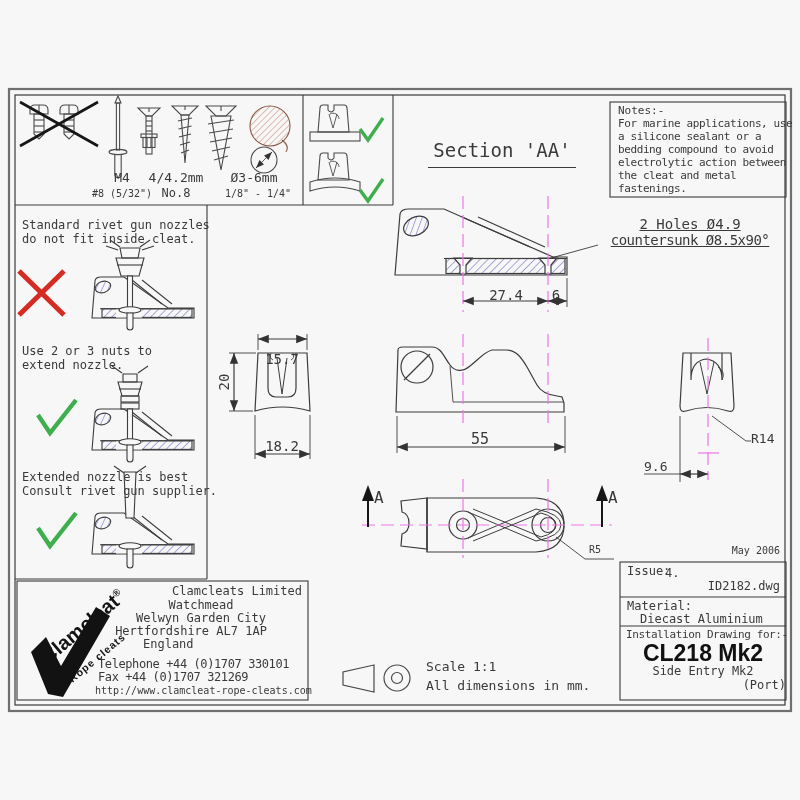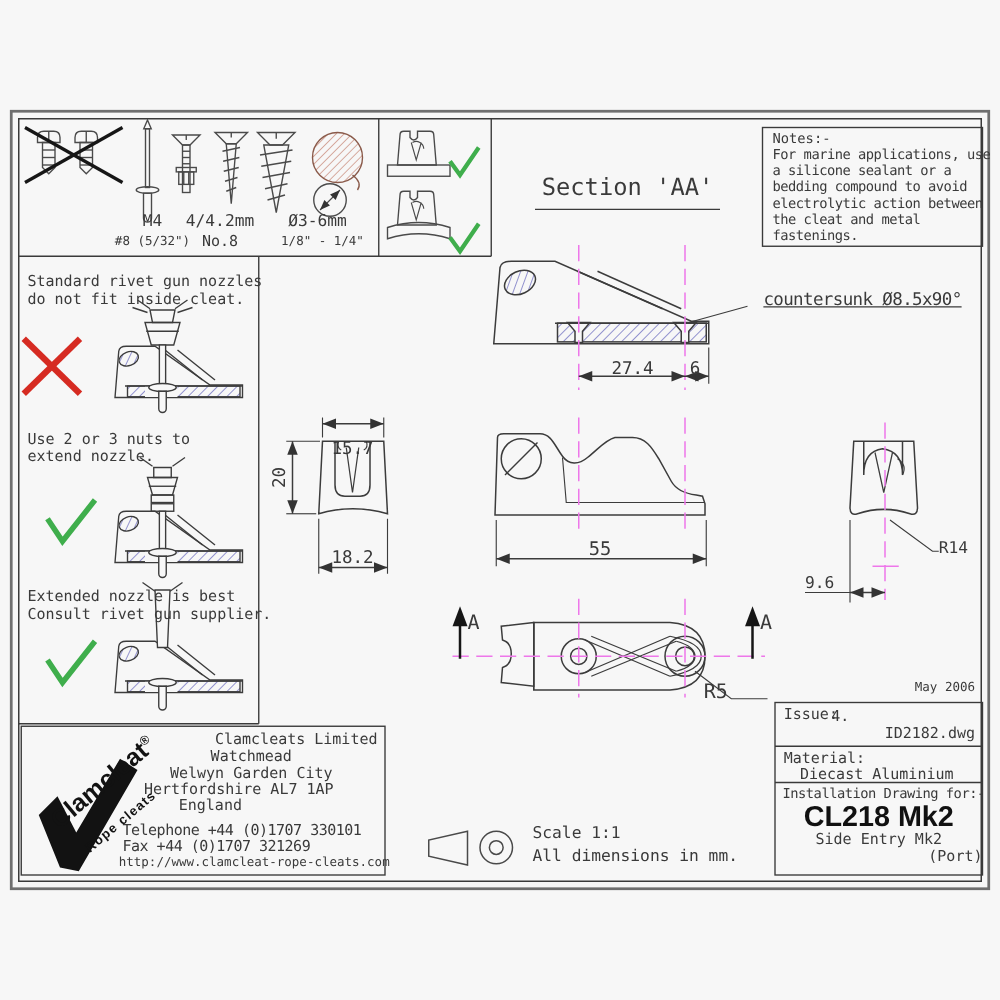--- a/index.html
+++ b/index.html
@@ -333,31 +333,32 @@
 
 <div class="t" style="left:22px;top:485px;font-size:12px;">Consult rivet gun supplier.</div>
 <div class="t" style="left:618px;top:105px;font-size:11px;">Notes:-</div>
 <div class="t" style="left:618px;top:118px;font-size:11px;letter-spacing:-0.4px;">For marine applications, use</div>
 <div class="t" style="left:618px;top:131px;font-size:11px;letter-spacing:-0.4px;">a silicone sealant or a</div>
 <div class="t" style="left:618px;top:144px;font-size:11px;letter-spacing:-0.4px;">bedding compound to avoid</div>
 <div class="t" style="left:618px;top:157px;font-size:11px;letter-spacing:-0.4px;">electrolytic action between</div>
 <div class="t" style="left:618px;top:170px;font-size:11px;letter-spacing:-0.4px;">the cleat and metal</div>
 <div class="t" style="left:618px;top:183px;font-size:11px;letter-spacing:-0.4px;">fastenings.</div>
 
+<div class="t c u" style="left:600px;top:216px;width:180px;font-size:14px;">2 Holes Ø4.9</div>
 <div class="t c u" style="left:594px;top:232px;width:192px;font-size:14px;letter-spacing:-0.5px;">countersunk Ø8.5x90°</div>
 
 <div class="t c" style="left:478px;top:287px;width:56px;font-size:14px;">27.4</div>
 <div class="t c" style="left:546px;top:287px;width:20px;font-size:14px;">6</div>
 <div class="t c" style="left:260px;top:323px;width:44px;font-size:14px;margin-top:28px;">15.7</div>
 <div class="t c" style="left:209px;top:374px;width:30px;font-size:14px;transform:rotate(-90deg);">20</div>
 <div class="t c" style="left:260px;top:438px;width:44px;font-size:14px;">18.2</div>
 <div class="t c" style="left:458px;top:431px;width:44px;font-size:15px;">55</div>
 <div class="t" style="left:751px;top:432px;font-size:13px;">R14</div>
 <div class="t" style="left:644px;top:460px;font-size:13px;">9.6</div>
-<div class="t" style="left:563px;top:544px;font-size:16px;">R5</div>
+<div class="t" style="left:589px;top:544px;font-size:10px;">R5</div>
 <div class="t" style="left:374px;top:489px;font-size:16px;">A</div>
 <div class="t" style="left:608px;top:489px;font-size:16px;">A</div>
 
 <div class="t" style="left:426px;top:660px;font-size:13px;">Scale 1:1</div>
 <div class="t" style="left:426px;top:679px;font-size:13px;">All dimensions in mm.</div>
 
 <div class="t r" style="left:130px;top:585px;width:172px;font-size:12px;">Clamcleats Limited</div>
 <div class="t c" style="left:110px;top:599px;width:182px;font-size:12px;">Watchmead</div>
 <div class="t c" style="left:110px;top:612px;width:182px;font-size:12px;">Welwyn Garden City</div>
 <div class="t c" style="left:100px;top:625px;width:182px;font-size:12px;">Hertfordshire AL7 1AP</div>

